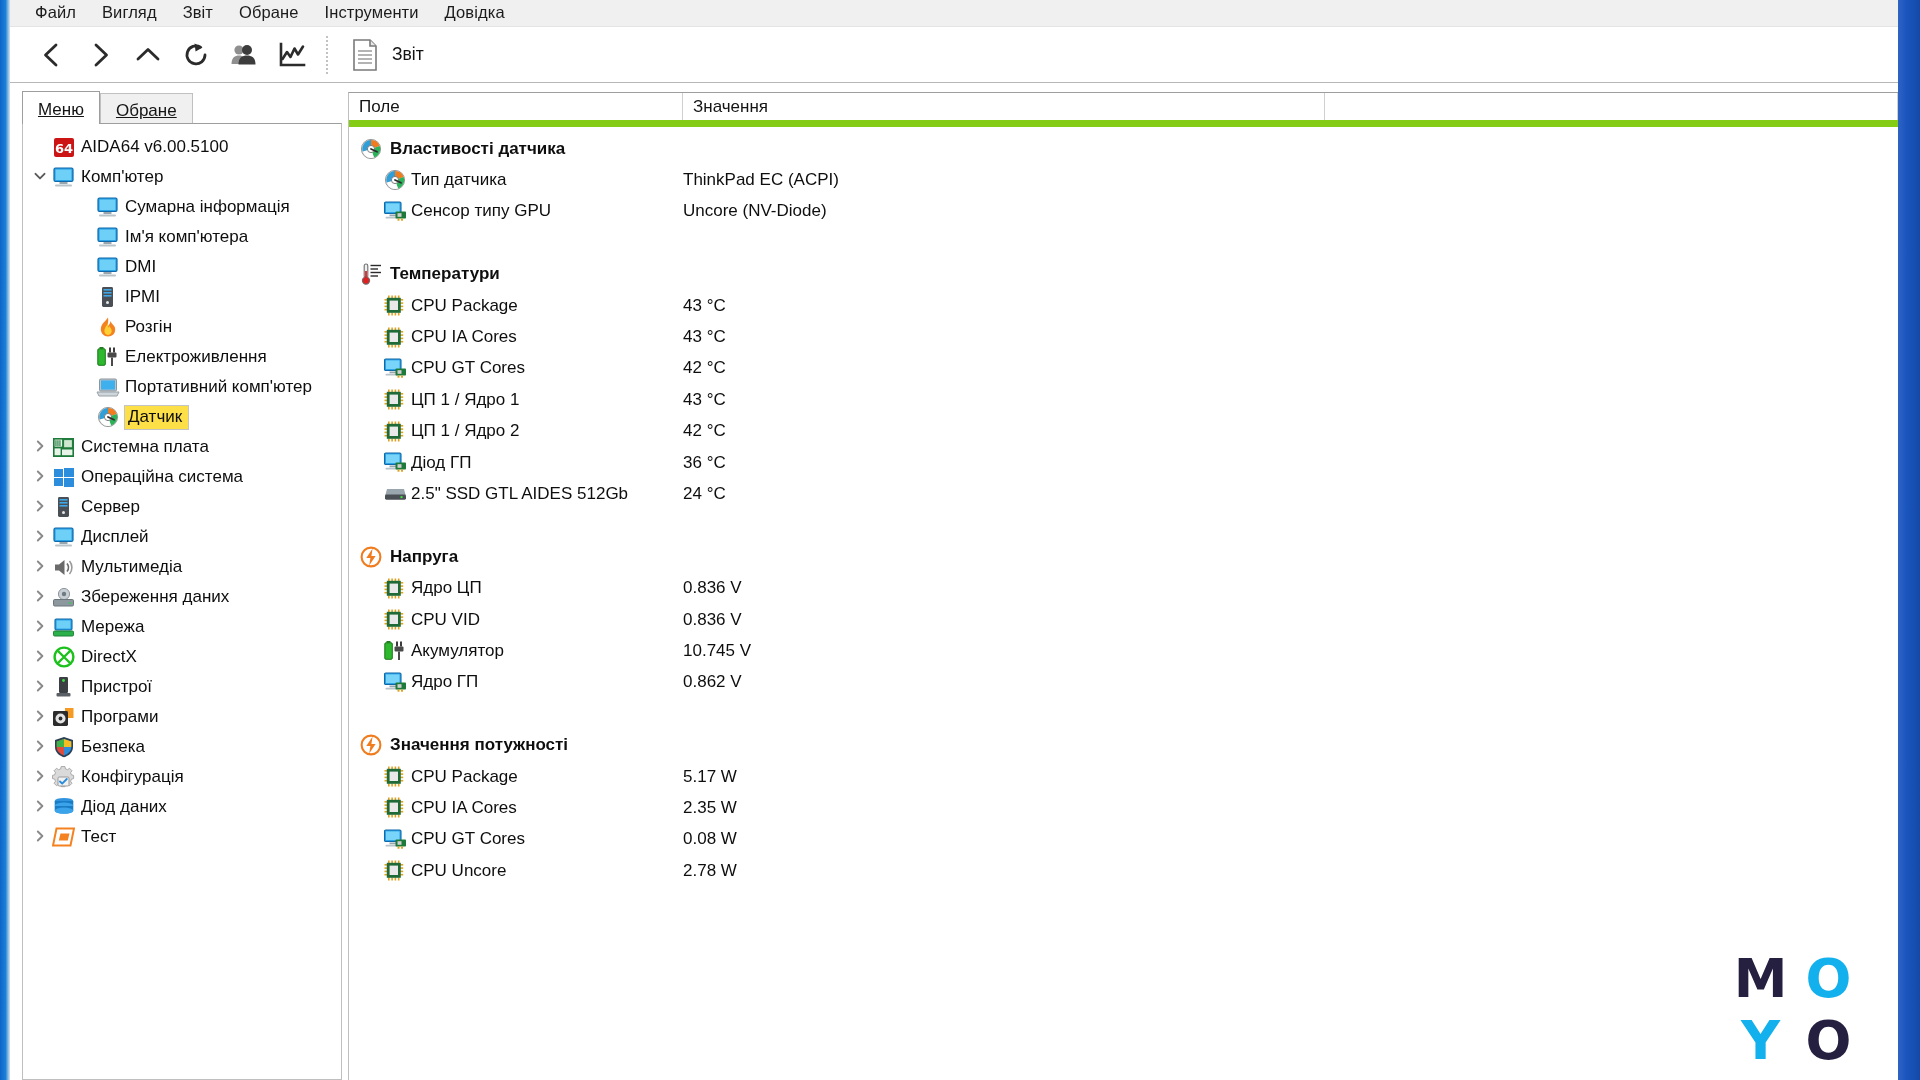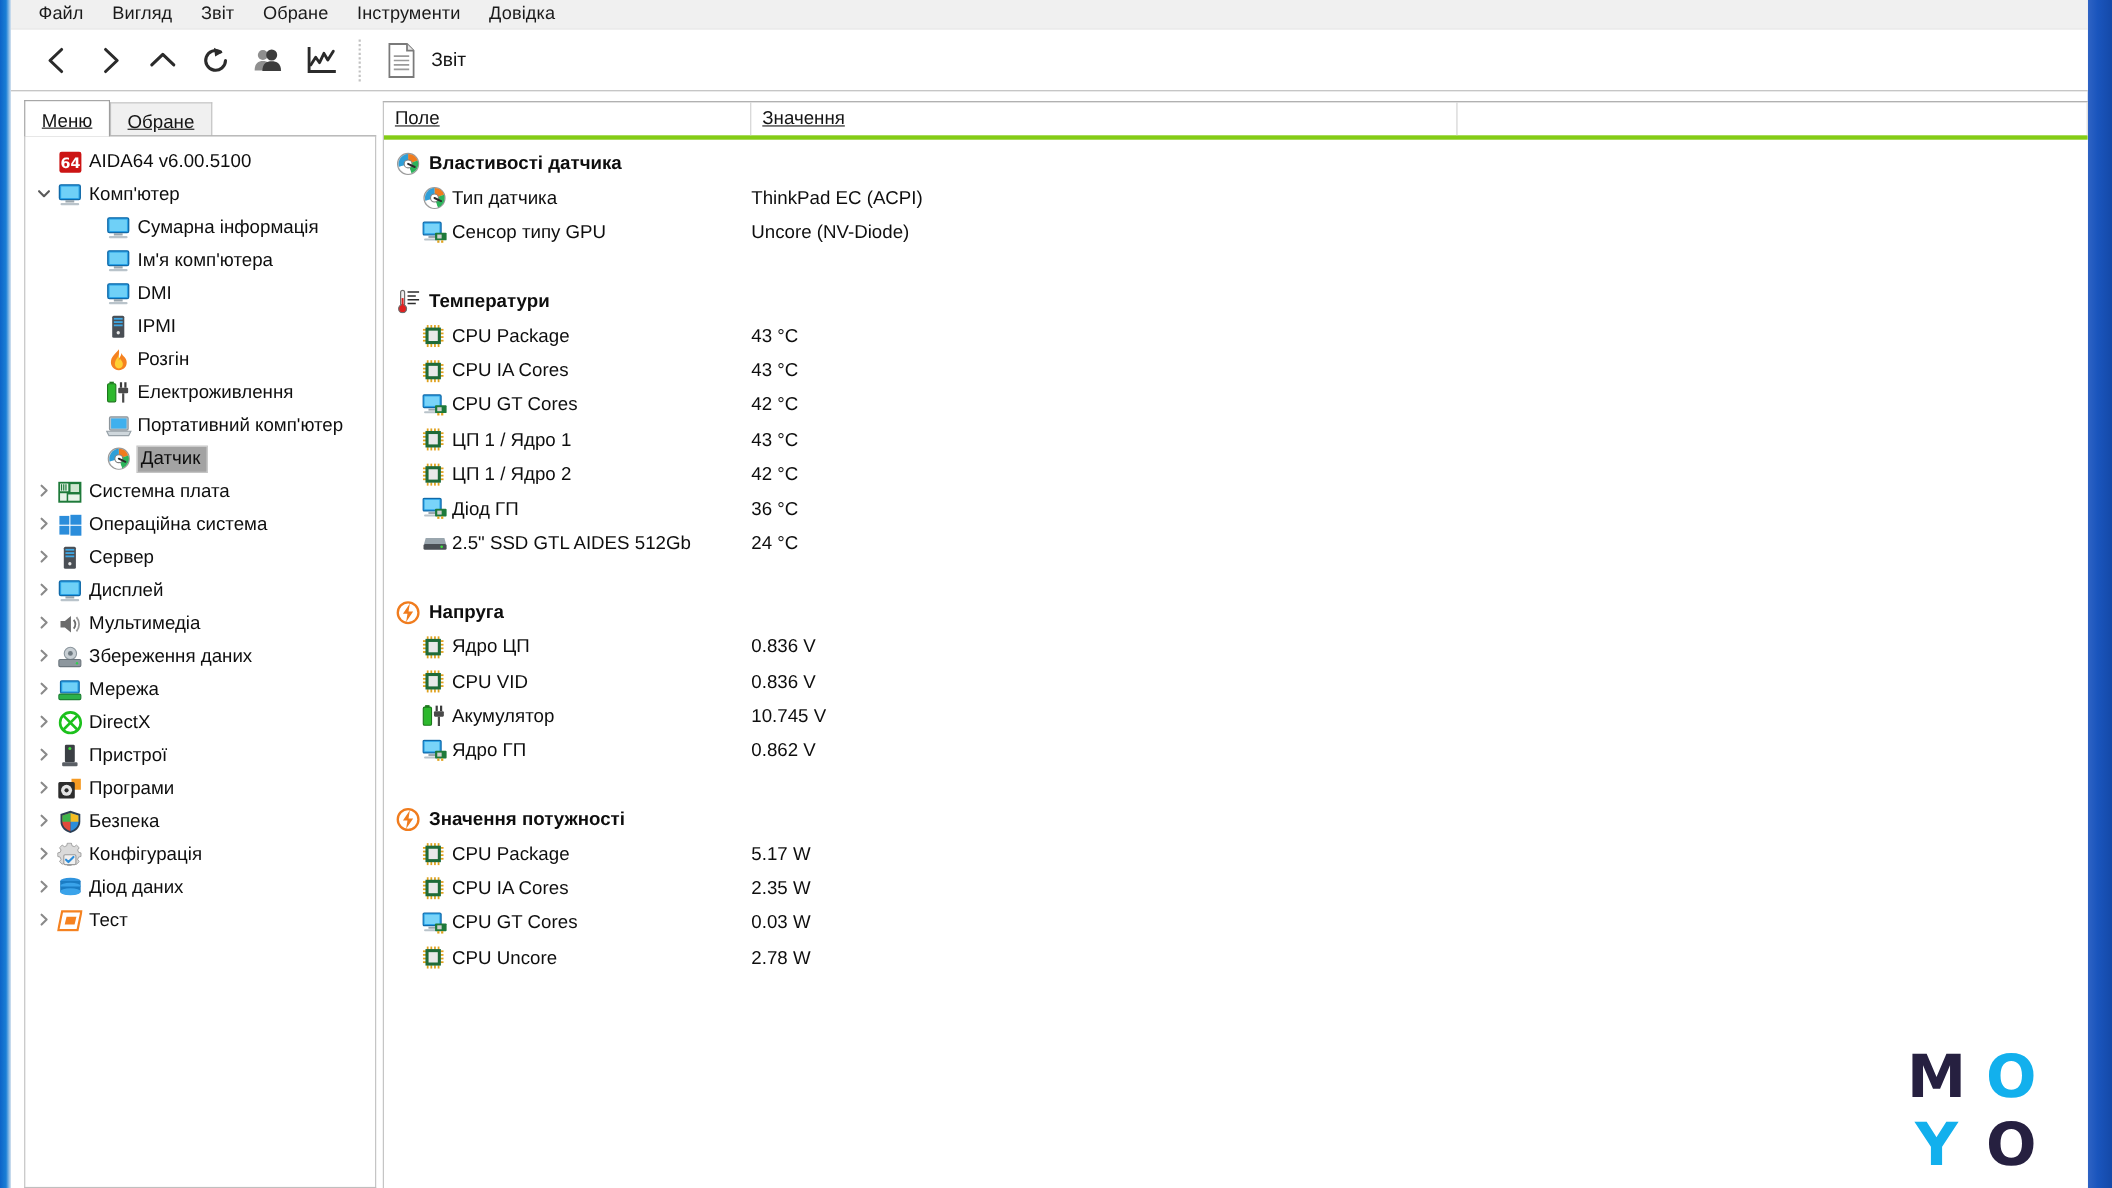--- a/index.html
+++ b/index.html
@@ -111,42 +111,42 @@
     color: #767676; font-size: 15px; line-height: 1;
     font-family: "DejaVu Sans", sans-serif;
   }
   .node .ico {
     width: 25px; min-width: 25px; height: 22px;
     display: flex; align-items: center; justify-content: center;
     margin-right: 5px;
   }
   .node .lbl { padding-right: 6px; }
   .node.sel .lbl {
-    background: #a3a3a3;
+    background: #fde047;
     outline: 1px solid #c4c4c4;
     padding: 1px 6px 2px 3px;
   }
   .lvl0 { padding-left: 6px; }
   .lvl1 { padding-left: 6px; }
   .lvl2 { padding-left: 50px; }
 
   
   .main {
     position: absolute; left: 348px; top: 92px; right: 22px; bottom: 0;
     background: #ffffff;
     border-top: 1px solid #9e9e9e;
     border-left: 1px solid #bfbfbf;
     overflow: hidden;
   }
   .colhead {
     position: relative;
     height: 34px;
-    border-bottom: 4px solid #84cc16;
+    border-bottom: 7px solid #84cc16;
     display: flex;
-    font-size: 17px; color: #141414; text-decoration: underline;
+    font-size: 17px; color: #141414;
   }
   .colhead .ch {
     display: flex; align-items: center;
     padding-left: 10px;
     border-right: 1px solid #d0d0d0;
     cursor: default;
   }
   .ch-field { width: 334px; }
   .ch-value { width: 642px; }
   .ch-blank { flex: 1; border-right: none; }
@@ -1044,21 +1044,21 @@
                 <rect x="11.5" y="10.5" width="10.5" height="7" rx="0.8" fill="#1e7a3a"></rect>
                 <rect x="13.5" y="12.2" width="4" height="3.6" fill="#cfcfcf"></rect>
                 <g fill="#e0a21e">
                   <rect x="13.5" y="17.5" width="2" height="2.2"></rect>
                   <rect x="17" y="17.5" width="2" height="2.2"></rect>
                 </g>
               </svg>
             </span>
             <span>CPU GT Cores</span>
           </div>
-          <div class="val">0.03 W</div>
+          <div class="val">0.08 W</div>
         </div>
         <div class="row item">
           <div class="nm">
             <span class="ico">
               <svg width="22" height="21" viewBox="0 0 22 21">
                 <g fill="#e0a21e">
                   <rect x="4" y="0.5" width="1.6" height="3"></rect>
                   <rect x="7.3" y="0.5" width="1.6" height="3"></rect>
                   <rect x="10.6" y="0.5" width="1.6" height="3"></rect>
                   <rect x="13.9" y="0.5" width="1.6" height="3"></rect>

